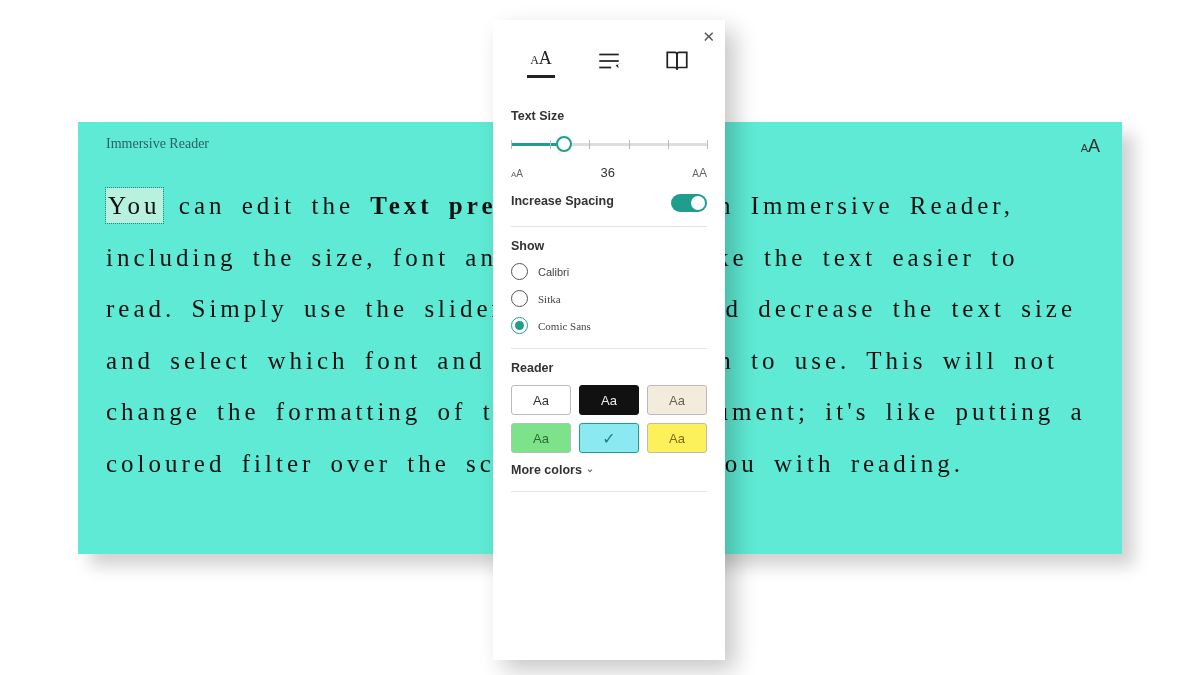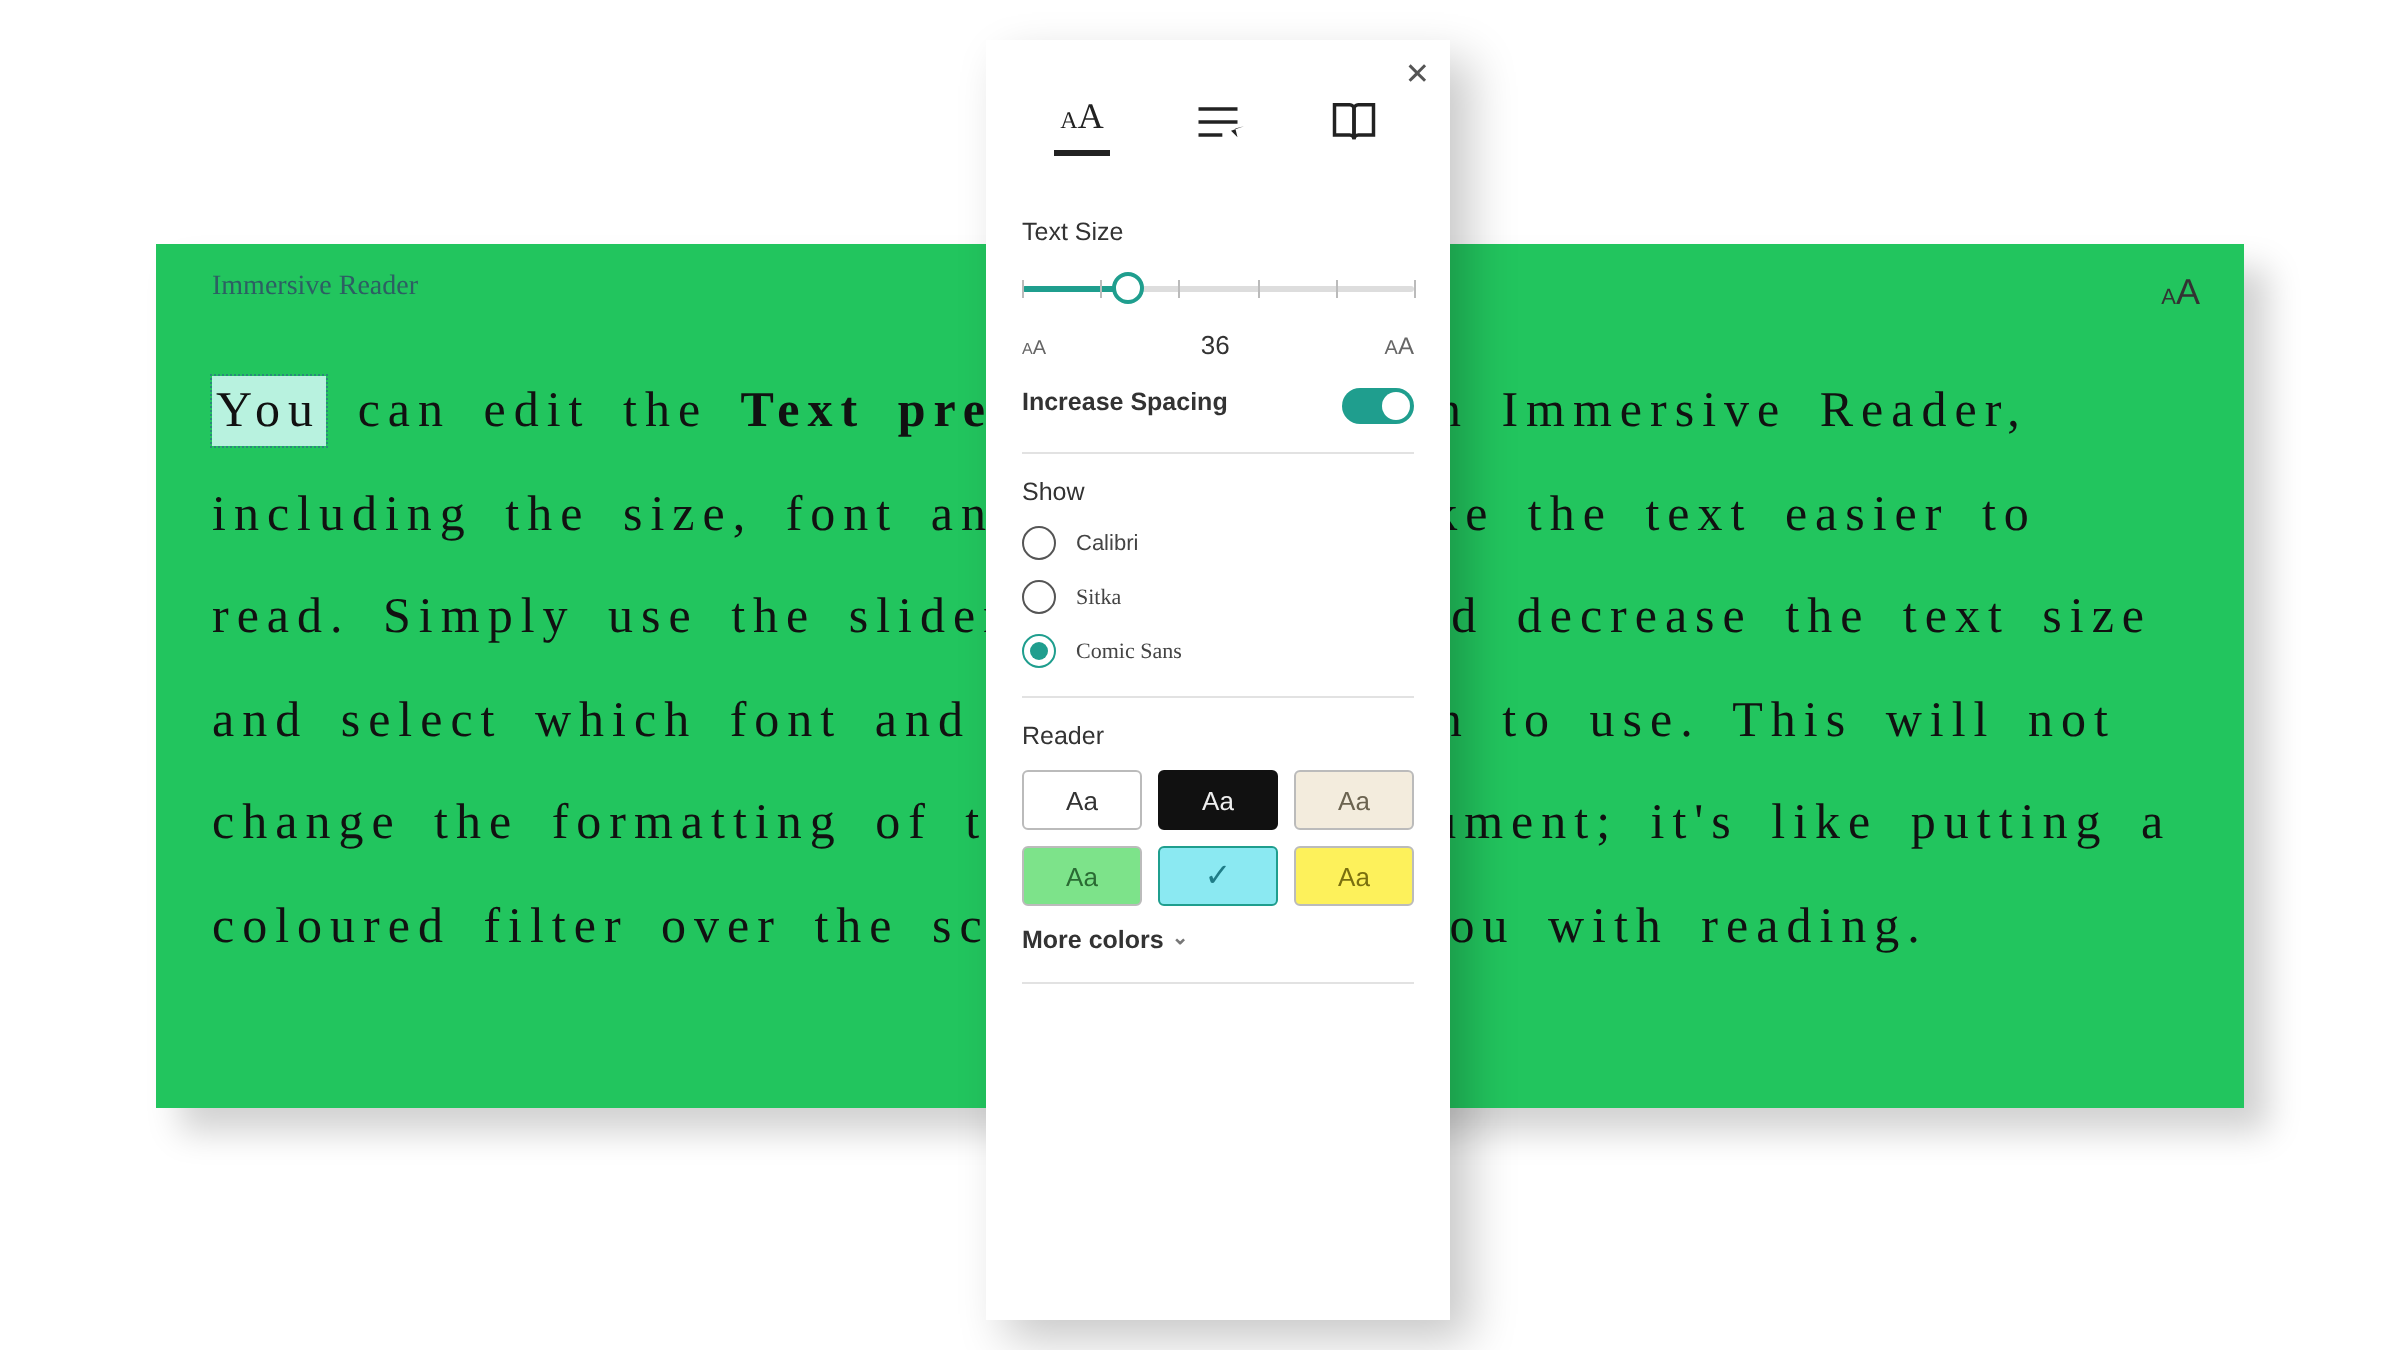--- a/index.html
+++ b/index.html
@@ -4,21 +4,21 @@
 <style>
   * { box-sizing: border-box; margin: 0; padding: 0; }
   html, body { width: 1200px; height: 675px; font-family: 'Comic Sans MS', cursive, sans-serif; background: #fff; overflow: hidden; }
 
   .reader-page {
     position: absolute;
     left: 78px;
     top: 122px;
     width: 1044px;
     height: 432px;
-    background: #22c55e;
+    background: #5eead4;
     box-shadow: 12px 12px 16px rgba(0,0,0,0.18);
     padding: 14px 28px 28px 28px;
   }
   .reader-title {
     font-size: 14px;
     color: #2d5f63;
     font-family: 'Comic Sans MS', cursive;
   }
   .reader-aa {
     position: absolute;
@@ -84,21 +84,21 @@
   .tab svg { width: 26px; height: 26px; }
   .tab .underline {
     margin-top: 6px;
     width: 28px;
     height: 3px;
     background: transparent;
   }
   .tab.active .underline { background: #222; }
 
   .panel-body { padding: 6px 18px 10px 18px; font-size: 13px; }
-  .section-label { font-weight: 400; font-size: 12.5px; color: #333; margin-top: 12px; margin-bottom: 10px; }
+  .section-label { font-weight: 700; font-size: 12.5px; color: #333; margin-top: 12px; margin-bottom: 10px; }
 
   .slider-wrap { position: relative; height: 30px; }
   .slider-track {
     position: absolute; left: 0; right: 0; top: 10px;
     height: 3px; background: #ddd; border-radius: 2px;
   }
   .slider-fill {
     position: absolute; left: 0; top: 10px; height: 3px;
     background: #1f9e8e; border-radius: 2px;
   }

